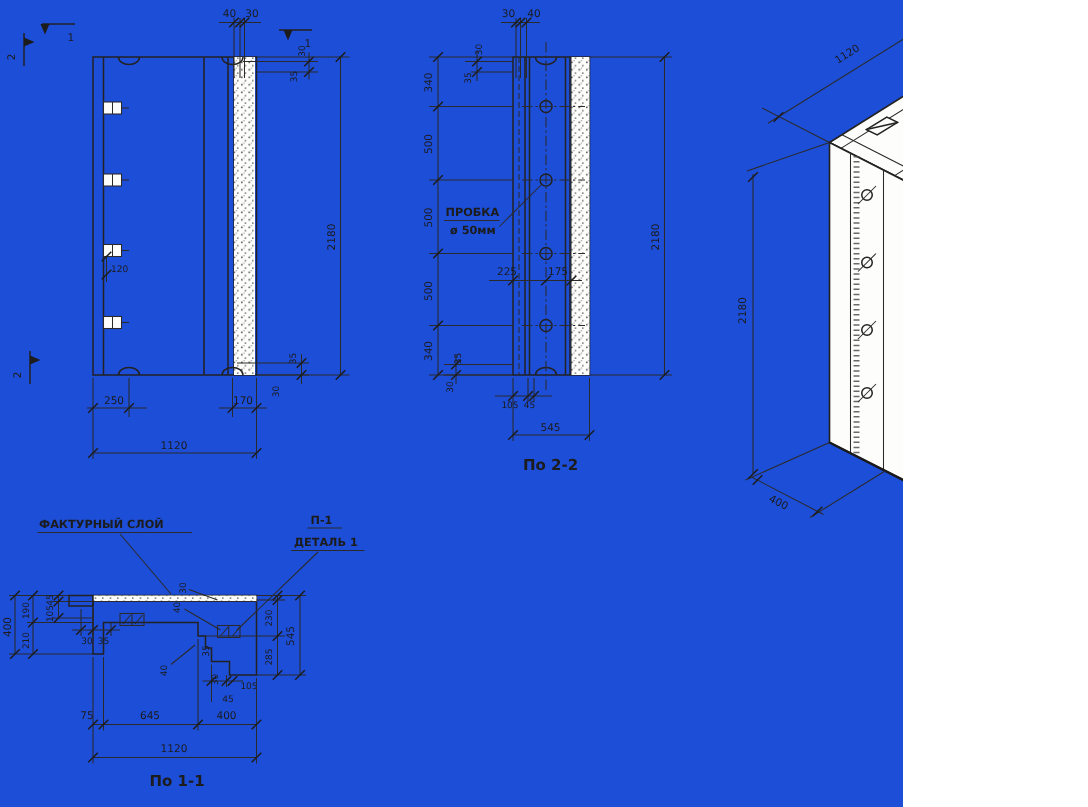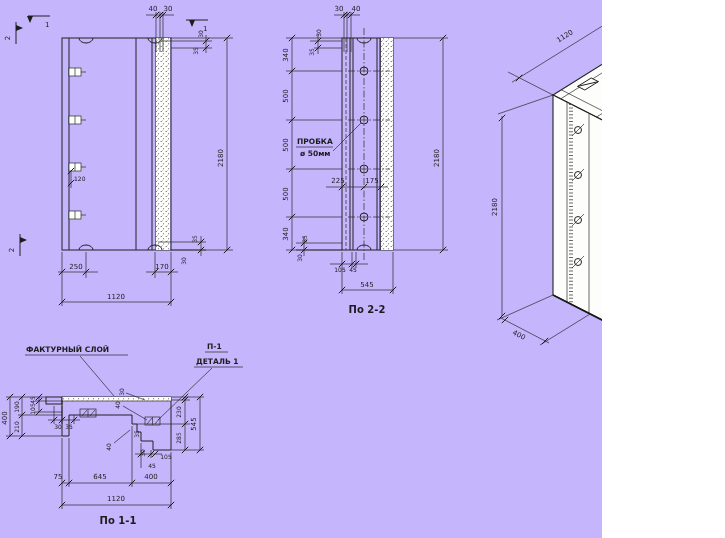--- a/index.html
+++ b/index.html
@@ -1,16 +1,16 @@
 <!DOCTYPE html>
 <html><head>
 <meta charset="utf-8">
 <style>
   html,body{margin:0;padding:0;background:#ffffff;}
-  .sheet{width:602px;height:538px;background:#c4b5fd;position:relative;overflow:hidden;}
+  .sheet{width:602px;height:538px;background:#1d4ed8;position:relative;overflow:hidden;}
   svg{display:block;}
   svg text{font-family:"DejaVu Sans",sans-serif;fill:#1c1c1c;}
   .ln{stroke:#222;stroke-width:1;fill:none;}
   .thin{stroke:#2a2a2a;stroke-width:0.7;fill:none;}
   .thick{stroke:#1a1a1a;stroke-width:1.6;fill:none;}
   .dash{stroke:#2a2a2a;stroke-width:0.7;fill:none;stroke-dasharray:4 2;}
   .dashdot{stroke:#2a2a2a;stroke-width:0.7;fill:none;stroke-dasharray:7 2 1.5 2;}
   .stipline{stroke:#444;stroke-width:4;fill:none;stroke-dasharray:1 2.4;opacity:.8;}
   .dim{font-size:7px;}
   .dimsm{font-size:6px;}

